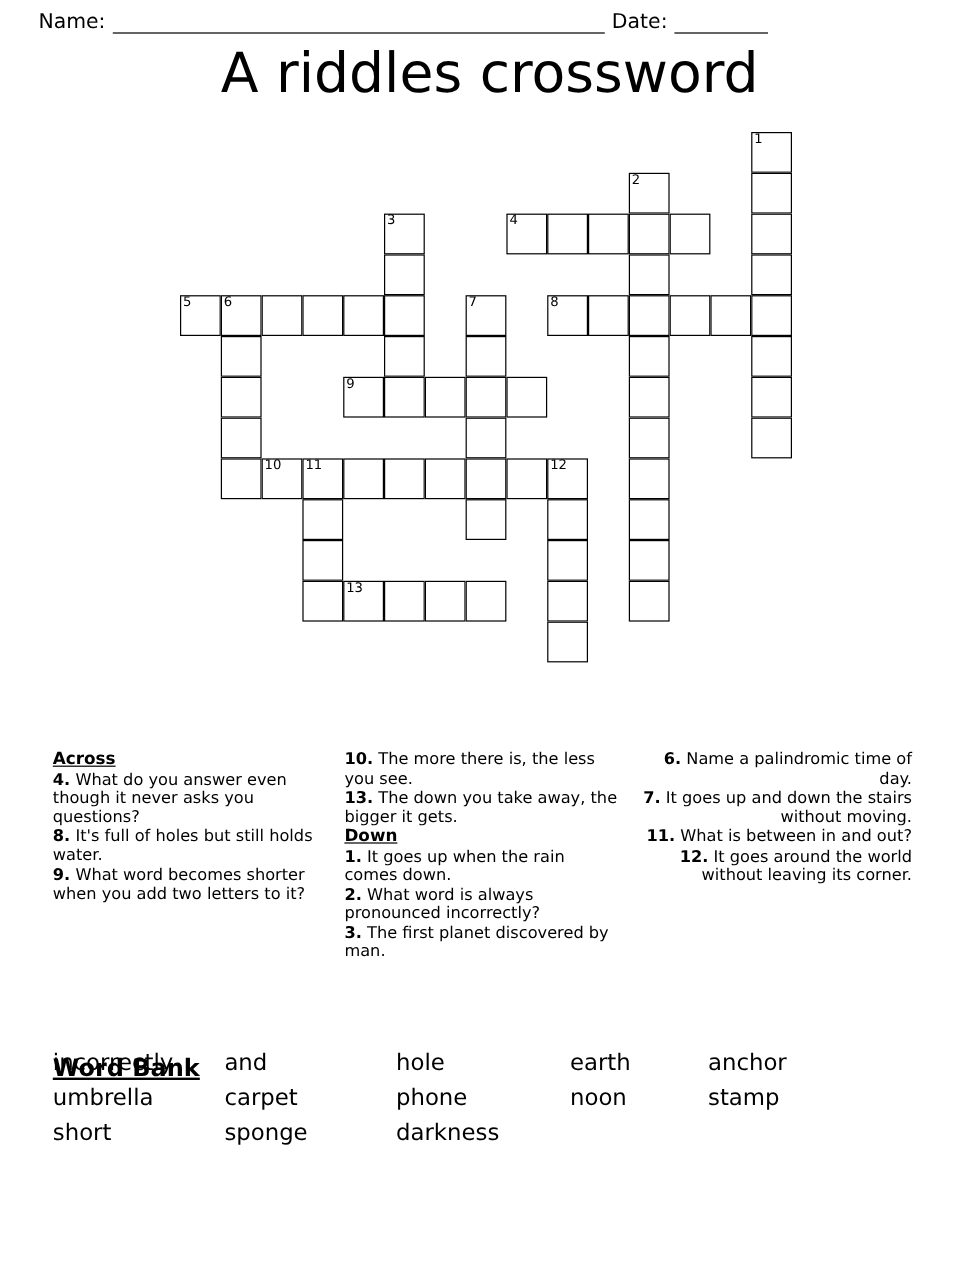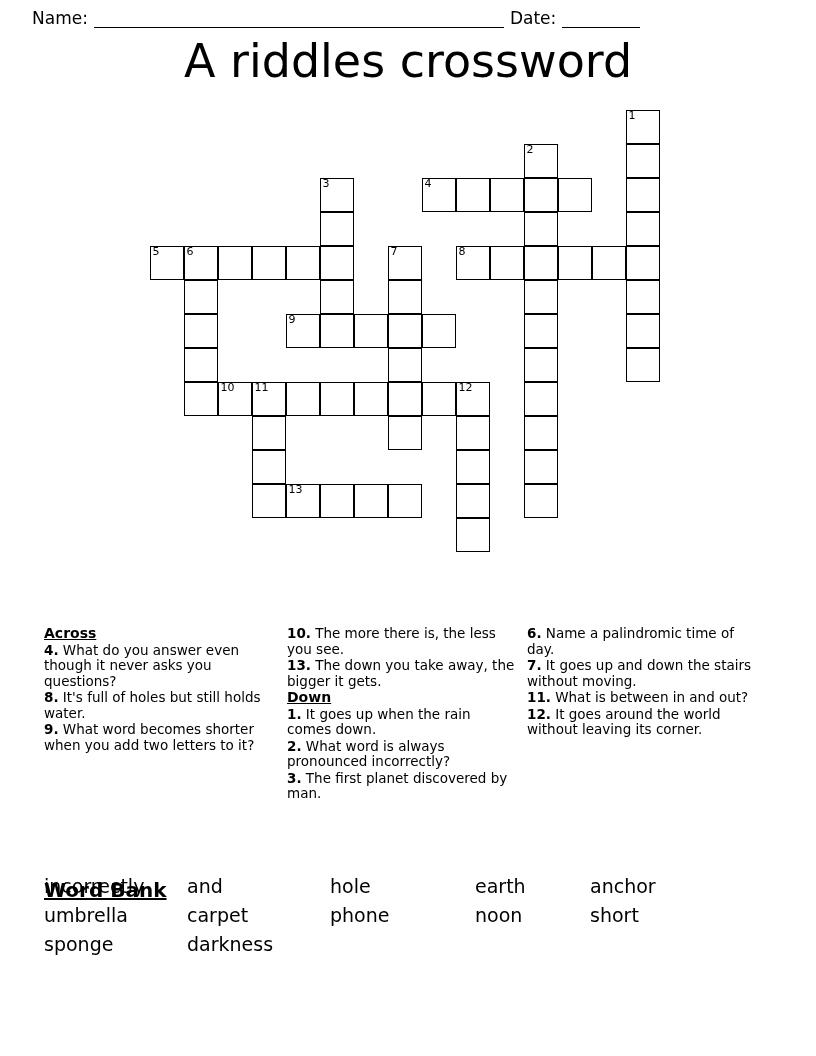--- a/index.html
+++ b/index.html
@@ -74,21 +74,21 @@
     position: absolute;
     left: 44px; top: 626px;
     width: 728px;
     display: flex;
     gap: 0px;
     font-size: 13.5px;
     line-height: 15.5px;
   }
   .clue-col { width: 243px; padding-right: 12px; }
   .clue-col.c2 { width: 240px; }
-  .clue-col.c3 { width: 245px; }
+  .clue-col.c3 { width: 245px; text-align: right; }
   .sec-head {
     font-weight: bold;
     text-decoration: underline;
     font-size: 14px;
     display: block;
     margin-bottom: 1px;
   }
   .clue { display: block; margin-bottom: 1px; }
   .clue .cn { font-weight: bold; }
 
@@ -289,16 +289,17 @@
 <div class="wordbank" id="wordbank">
     <div class="wb-word">incorrectly</div>
     <div class="wb-word">and</div>
     <div class="wb-word">hole</div>
     <div class="wb-word">earth</div>
     <div class="wb-word">anchor</div>
     <div class="wb-word">umbrella</div>
     <div class="wb-word">carpet</div>
     <div class="wb-word">phone</div>
     <div class="wb-word">noon</div>
+    <div class="wb-word">stamp</div>
     <div class="wb-word">short</div>
     <div class="wb-word">sponge</div>
     <div class="wb-word">darkness</div>
   </div>
 
 </body></html>

